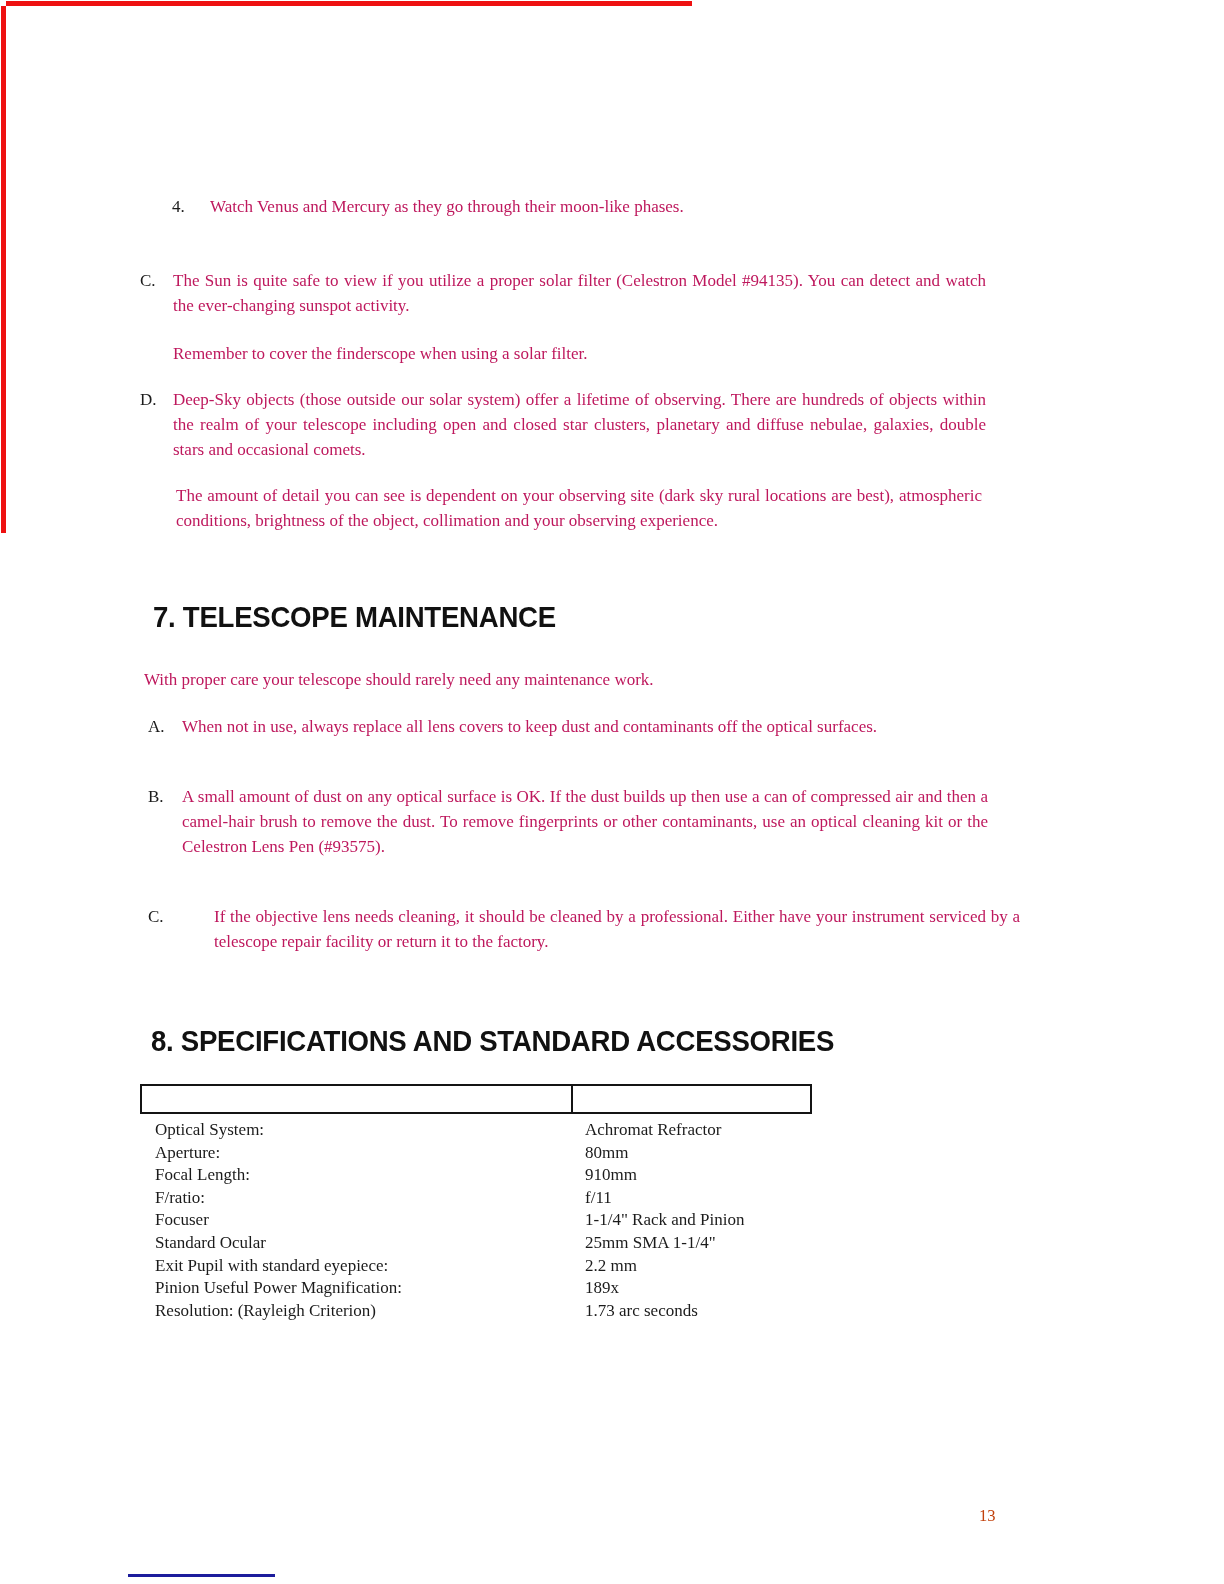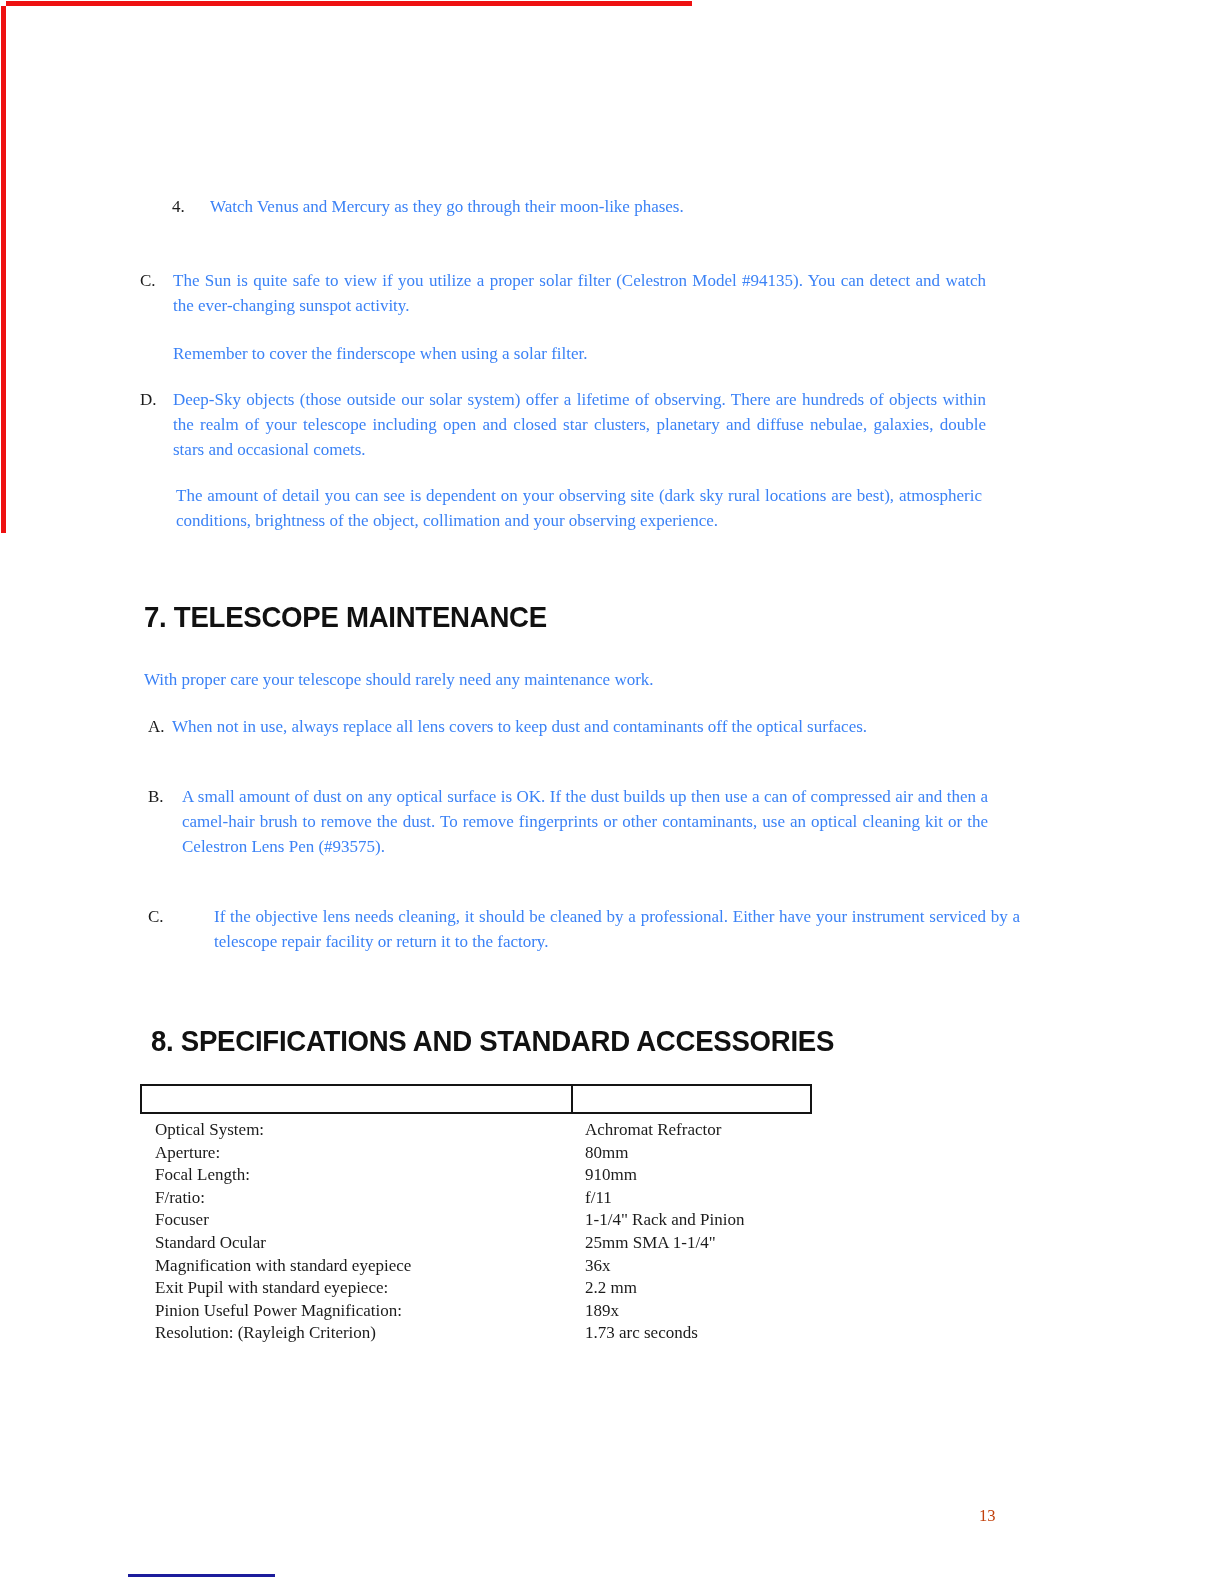--- a/index.html
+++ b/index.html
@@ -9,21 +9,21 @@
     height: 1584px;
     background: #ffffff;
     font-family: "Liberation Serif", serif;
     color: #1b1b1b;
     overflow: hidden;
   }
   .abs { position: absolute; }
   .body-text {
     font-size: 17px;
     line-height: 25px;
-    color: #3b82f6;
+    color: #be185d;
   }
   .justify { text-align: justify; }
   .nowrap { white-space: nowrap; }
   .item-label {
     position: absolute;
     font-size: 17px;
     line-height: 25px;
   }
   .section-heading {
     font-family: "Liberation Sans", sans-serif;
@@ -86,28 +86,28 @@
   <div class="abs item-label" style="left:140px; top:268px;">C.</div>
   <div class="abs body-text justify" style="left:173px; top:268px; width:813px;">The Sun is quite safe to view if you utilize a proper solar filter (Celestron Model #94135).  You can detect and watch the ever-changing sunspot activity.</div>
 
   <div class="abs body-text nowrap" style="left:173px; top:341px;">Remember to cover the finderscope when using a solar filter.</div>
 
   <div class="abs item-label" style="left:140px; top:387px;">D.</div>
   <div class="abs body-text justify" style="left:176px; top:483px; width:806px;">The amount of detail you can see is dependent on your observing site (dark sky rural locations are best), atmospheric conditions, brightness of the object, collimation and your observing experience.</div>
 
   <div class="abs body-text justify" style="left:173px; top:387px; width:813px;">Deep-Sky objects (those outside our solar system) offer a lifetime of observing.  There are hundreds of objects within the realm of your telescope including open and closed star clusters, planetary and diffuse nebulae, galaxies, double stars and occasional comets.</div>
 
-  <div class="abs" style="left:144px; top:600px;">
+  <div class="abs" style="left:153px; top:600px;">
     <span class="section-heading">7. TELESCOPE MAINTENANCE</span>
   </div>
 
   <div class="abs body-text nowrap" style="left:144px; top:667px;">With proper care your telescope should rarely need any maintenance work.</div>
 
   <div class="abs item-label" style="left:148px; top:714px;">A.</div>
-  <div class="abs body-text nowrap" style="left:172px; top:714px;">When not in use, always replace all lens covers to keep dust and contaminants off the optical surfaces.</div>
+  <div class="abs body-text nowrap" style="left:182px; top:714px;">When not in use, always replace all lens covers to keep dust and contaminants off the optical surfaces.</div>
 
   <div class="abs item-label" style="left:148px; top:784px;">B.</div>
   <div class="abs body-text justify" style="left:182px; top:784px; width:806px;font-family:Liberation Serif, serif;">A small amount of dust on any optical surface is OK.  If the dust builds up then use a can of compressed air and then a camel-hair brush to remove the dust.  To remove fingerprints or other contaminants, use an optical cleaning kit or the Celestron Lens Pen (#93575).</div>
 
   <div class="abs item-label" style="left:148px; top:904px;">C.</div>
   <div class="abs body-text justify" style="left:182px; top:904px; width:806px;margin-left:32px;">If the objective lens needs cleaning, it should be cleaned by a professional.  Either have your instrument serviced by a telescope repair facility or return it to the factory.</div>
 
   <div class="abs" style="left:151px; top:1024px;">
     <span class="section-heading">8. SPECIFICATIONS AND STANDARD ACCESSORIES</span>
   </div>
@@ -135,24 +135,20 @@
     </div>
     <div class="spec-row">
       <span class="spec-label">Focuser</span>
       <span class="spec-value">1-1/4" Rack and Pinion</span>
     </div>
     <div class="spec-row">
       <span class="spec-label">Standard Ocular</span>
       <span class="spec-value">25mm SMA 1-1/4"</span>
     </div>
     <div class="spec-row">
-      <span class="spec-label">Magnification with standard eyepiece</span>
-      <span class="spec-value">36x</span>
-    </div>
-    <div class="spec-row">
       <span class="spec-label">Exit Pupil with standard eyepiece:</span>
       <span class="spec-value">2.2 mm</span>
     </div>
     <div class="spec-row">
       <span class="spec-label">Pinion Useful Power Magnification:</span>
       <span class="spec-value">189x</span>
     </div>
     <div class="spec-row">
       <span class="spec-label">Resolution: (Rayleigh Criterion)</span>
       <span class="spec-value">1.73 arc seconds</span>

